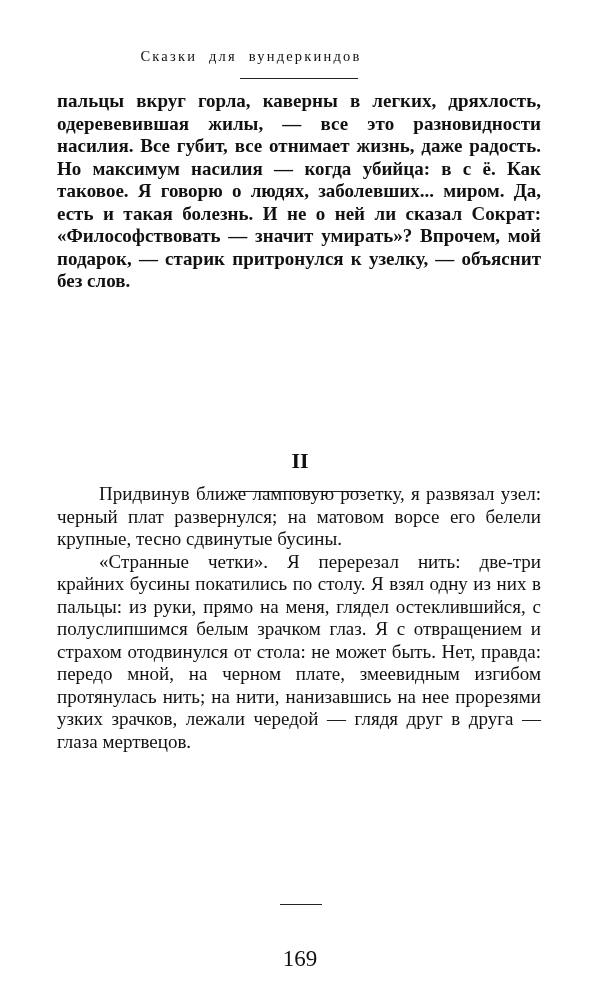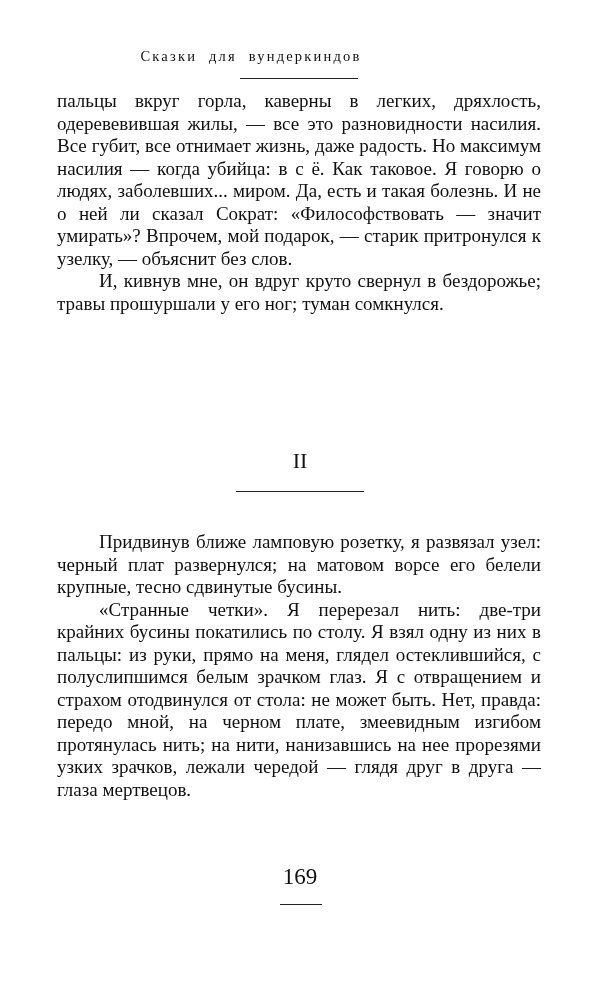--- a/index.html
+++ b/index.html
@@ -2,36 +2,35 @@
 <html><head>
 <meta charset="utf-8">
 <style>
   html, body { margin: 0; padding: 0; background: #ffffff; }
   body { width: 600px; height: 990px; position: relative; overflow: hidden; font-family: "Liberation Serif", "DejaVu Serif", serif; color: #111; }
   .running-head { position: absolute; top: 48px; left: 0; width: 502px; text-align: center; font-size: 14.5px; letter-spacing: 2.2px; word-spacing: 6px; }
   .head-rule { position: absolute; top: 78px; left: 240px; width: 118px; height: 0; border-top: 1.5px solid #222; }
   .text { position: absolute; left: 57px; width: 484px; font-size: 19px; line-height: 22.5px; text-align: justify; }
   .text p { margin: 0; text-indent: 0; }
   .text p.indent { text-indent: 42px; }
-  .block1 { top: 90px; }
-  .block2 { top: 531px; }
-  .section-num { position: absolute; top: 448px; left: 0; width: 600px; text-align: center; font-size: 22px; font-weight: normal; }
+  .block1 { top: 90px; font-weight: bold; }
+  .block2 { top: 483px; }
+  .section-num { position: absolute; top: 448px; left: 0; width: 600px; text-align: center; font-size: 22px; font-weight: bold; }
   .section-rule { position: absolute; top: 491px; left: 236px; width: 128px; height: 0; border-top: 1.5px solid #222; }
   .folio-rule { position: absolute; top: 904px; left: 280px; width: 42px; height: 0; border-top: 1.5px solid #222; }
-  .folio { position: absolute; top: 864px; left: 0; width: 600px; text-align: center; font-size: 23px; }
+  .folio { position: absolute; top: 946px; left: 0; width: 600px; text-align: center; font-size: 23px; }
 </style>
 </head>
 <body>
 
 <div class="running-head">Сказки для вундеркиндов</div>
 <div class="head-rule"></div>
 
 <div class="text block1">
   <p>пальцы вкруг горла, каверны в легких, дряхлость, одеревевившая жилы, — все это разновидности насилия. Все губит, все отнимает жизнь, даже радость. Но максимум насилия — когда убийца:  в с ё.  Как таковое. Я говорю о людях, заболевших... миром. Да, есть и такая болезнь. И не о ней ли сказал Сократ: «Философствовать — значит умирать»? Впрочем, мой подарок, — старик притронулся к узелку, — объяснит без слов.</p>
-  <p class="indent">И, кивнув мне, он вдруг круто свернул в бездорожье; травы прошуршали у его ног; туман сомкнулся.</p>
 </div>
 
 <div class="section-num">II</div>
 <div class="section-rule"></div>
 
 <div class="text block2">
   <p class="indent">Придвинув ближе ламповую розетку, я развязал узел: черный плат развернулся; на матовом ворсе его белели крупные, тесно сдвинутые бусины.</p>
   <p class="indent">«Странные четки». Я перерезал нить: две-три крайних бусины покатились по столу. Я взял одну из них в пальцы: из руки, прямо на меня, глядел остеклившийся, с полуслипшимся белым зрачком глаз. Я с отвращением и страхом отодвинулся от стола: не может быть. Нет, правда: передо мной, на черном плате, змеевидным изгибом протянулась нить; на нити, нанизавшись на нее прорезями узких зрачков, лежали чередой — глядя друг в друга — глаза мертвецов.</p>
 </div>
 

